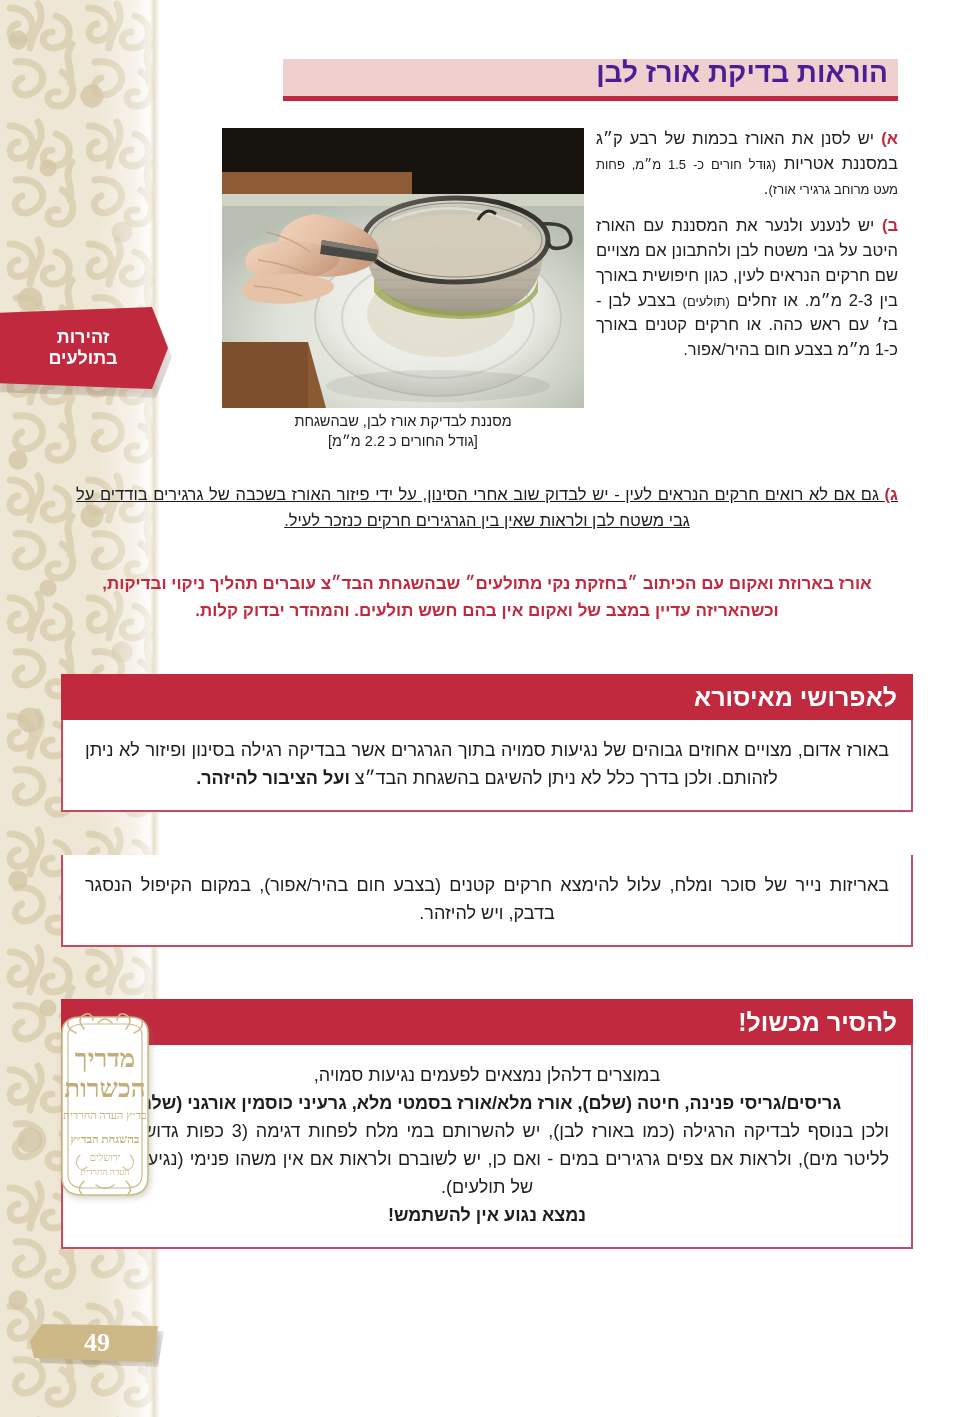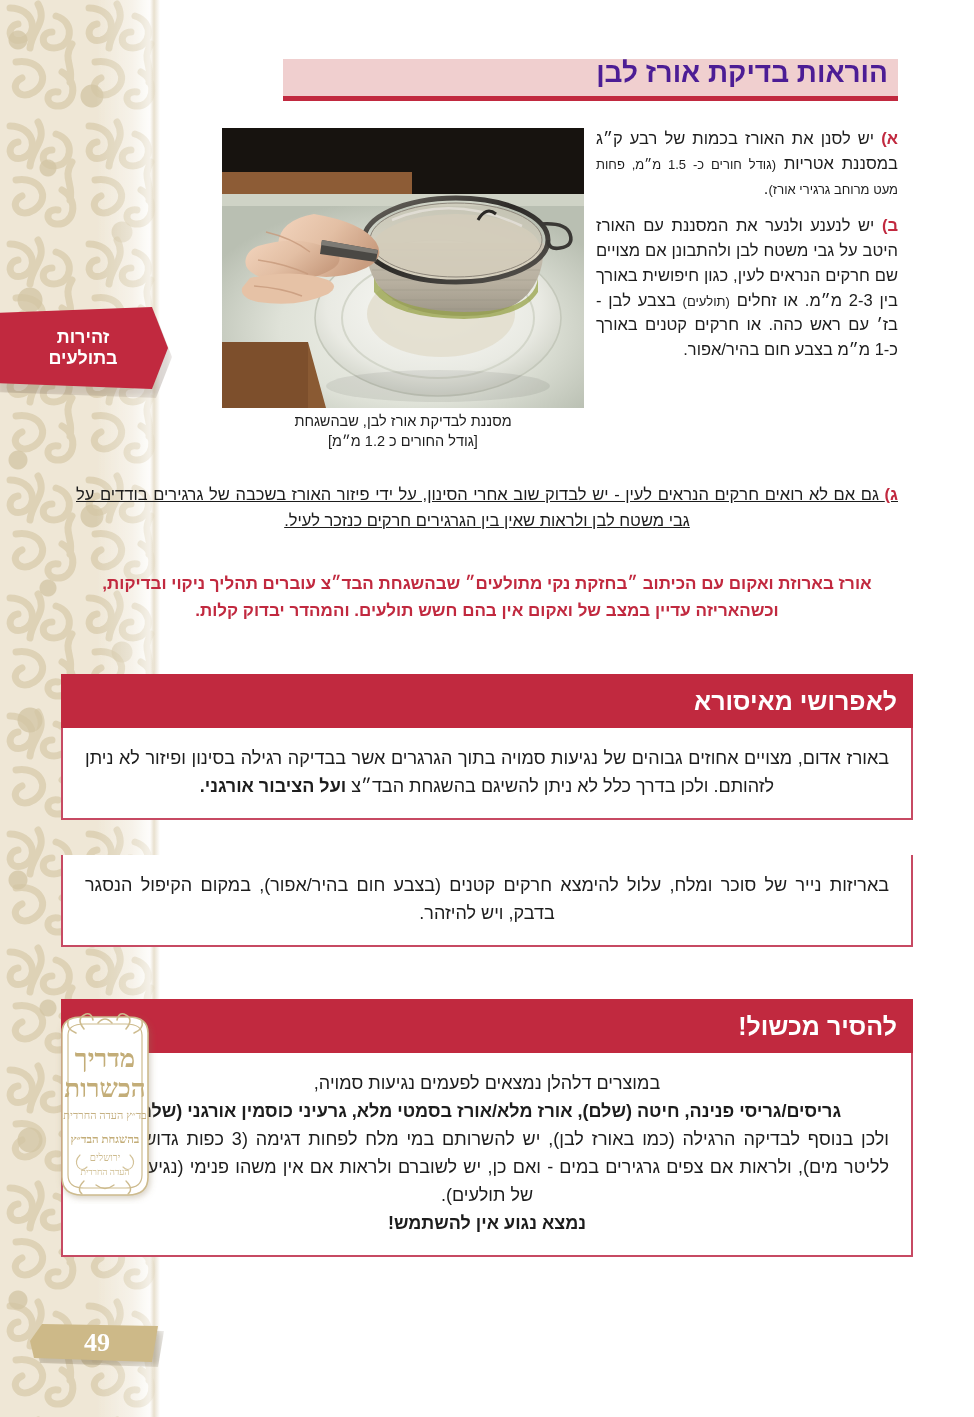--- a/index.html
+++ b/index.html
@@ -194,21 +194,21 @@
   
   .section {
     position: absolute;
     right: 61px;
     width: 852px;
     direction: rtl;
   }
   .section-header {
     background: #c1293f;
     color: #ffffff;
-    height: 54px;
+    height: 46px;
     display: flex;
     align-items: center;
     justify-content: flex-start;
     padding-right: 16px;
     font-size: 25px;
     font-weight: bold;
   }
   .section-body {
     border: 2px solid #c74a63;
     border-top: none;
@@ -386,42 +386,42 @@
 
       <ellipse cx="216" cy="258" rx="112" ry="16" fill="#000" opacity="0.07"></ellipse>
 
       <rect x="0" y="214" width="86" height="66" fill="#7d4f2c"></rect>
       <path d="M86 214 L 86 280 L 104 280 Z" fill="#8a5a33"></path>
     </svg>
   </div>
 
   <div class="photo-caption">
     <div>מסננת לבדיקת אורז לבן, שבהשגחת</div>
-    <div>[גודל החורים כ 1.2 מ״מ]</div>
+    <div>[גודל החורים כ 2.2 מ״מ]</div>
   </div>
 
   <div class="intro-col">
     <p>
       <span class="marker">א)</span><span> יש לסנן את האורז בכמות של רבע ק״ג במסננת אטריות </span><span class="small-note">(גודל חורים כ- 1.5 מ״מ, פחות מעט מרוחב גרגירי אורז)</span><span>.</span>
     </p>
     <p>
       <span class="marker">ב)</span><span> יש לנענע ולנער את המסננת עם האורז היטב על גבי משטח לבן ולהתבונן אם מצויים שם חרקים הנראים לעין, כגון חיפושית באורך בין 2-3 מ״מ. או זחלים </span><span class="small-note">(תולעים)</span><span> בצבע לבן - בז׳ עם ראש כהה. או חרקים קטנים באורך כ-1 מ״מ בצבע חום בהיר/אפור.</span>
     </p>
   </div>
 
   <div class="para-gimel">
     <span class="marker">ג)</span><span> גם אם לא רואים חרקים הנראים לעין - יש לבדוק שוב אחרי הסינון, על ידי פיזור האורז בשכבה של גרגירים בודדים על גבי משטח לבן ולראות שאין בין הגרגירים חרקים כנזכר לעיל.</span>
   </div>
 
   <div class="red-emph">אורז בארוזת ואקום עם הכיתוב ״בחזקת נקי מתולעים״ שבהשגחת הבד״צ עוברים תהליך ניקוי ובדיקות, וכשהאריזה עדיין במצב של ואקום אין בהם חשש תולעים. והמהדר יבדוק קלות.</div>
 
   <div class="section" id="sec-issur">
     <div class="section-header">לאפרושי מאיסורא</div>
     <div class="section-body">
-      <span>באורז אדום, מצויים אחוזים גבוהים של נגיעות סמויה בתוך הגרגרים אשר בבדיקה רגילה בסינון ופיזור לא ניתן לזהותם. ולכן בדרך כלל לא ניתן להשיגם בהשגחת הבד״צ </span><b>ועל הציבור אורגני.</b>
+      <span>באורז אדום, מצויים אחוזים גבוהים של נגיעות סמויה בתוך הגרגרים אשר בבדיקה רגילה בסינון ופיזור לא ניתן לזהותם. ולכן בדרך כלל לא ניתן להשיגם בהשגחת הבד״צ </span><b>ועל הציבור להיזהר.</b>
     </div>
   </div>
 
   <div class="section" id="sec-zehirut">
     <div class="section-body">
       <span>באריזות נייר של סוכר ומלח, עלול להימצא חרקים קטנים (בצבע חום בהיר/אפור), במקום הקיפול הנסגר בדבק, ויש להיזהר.</span>
     </div>
   </div>
 
   <div class="section" id="sec-michshol">

